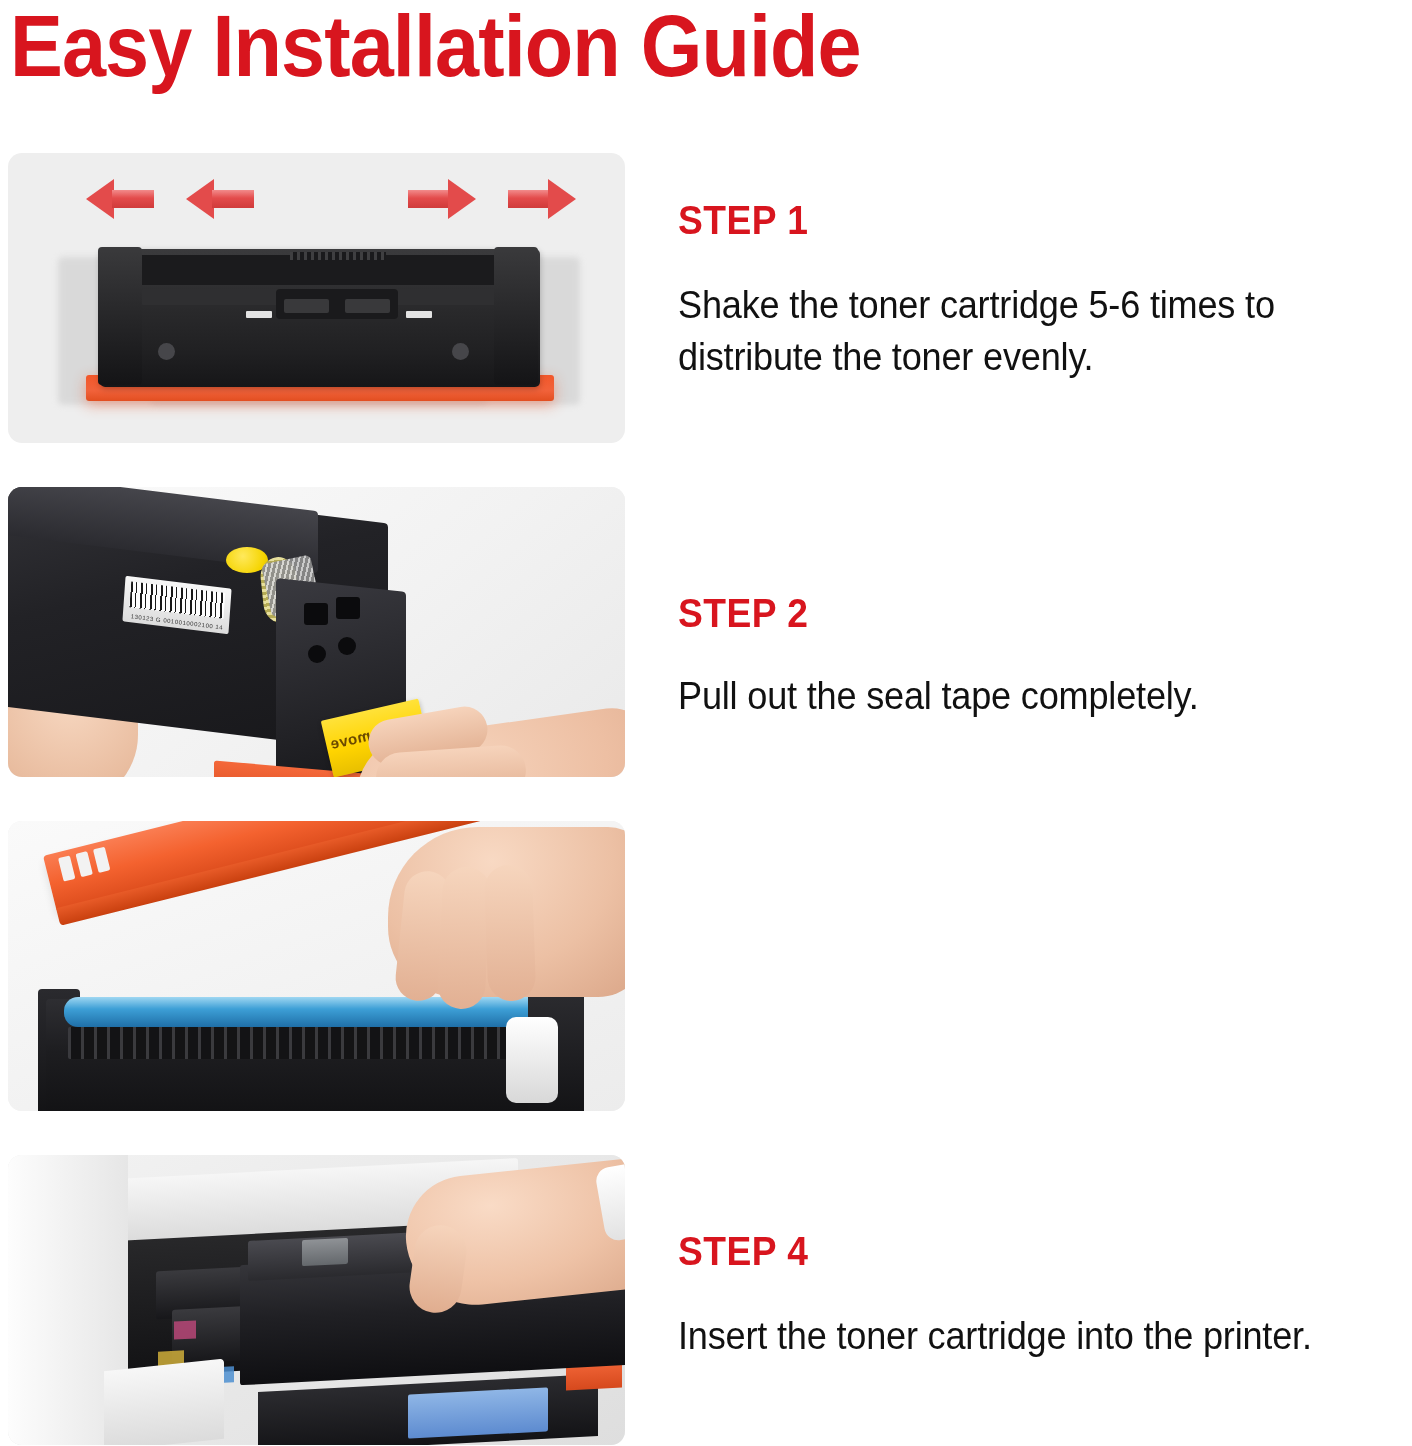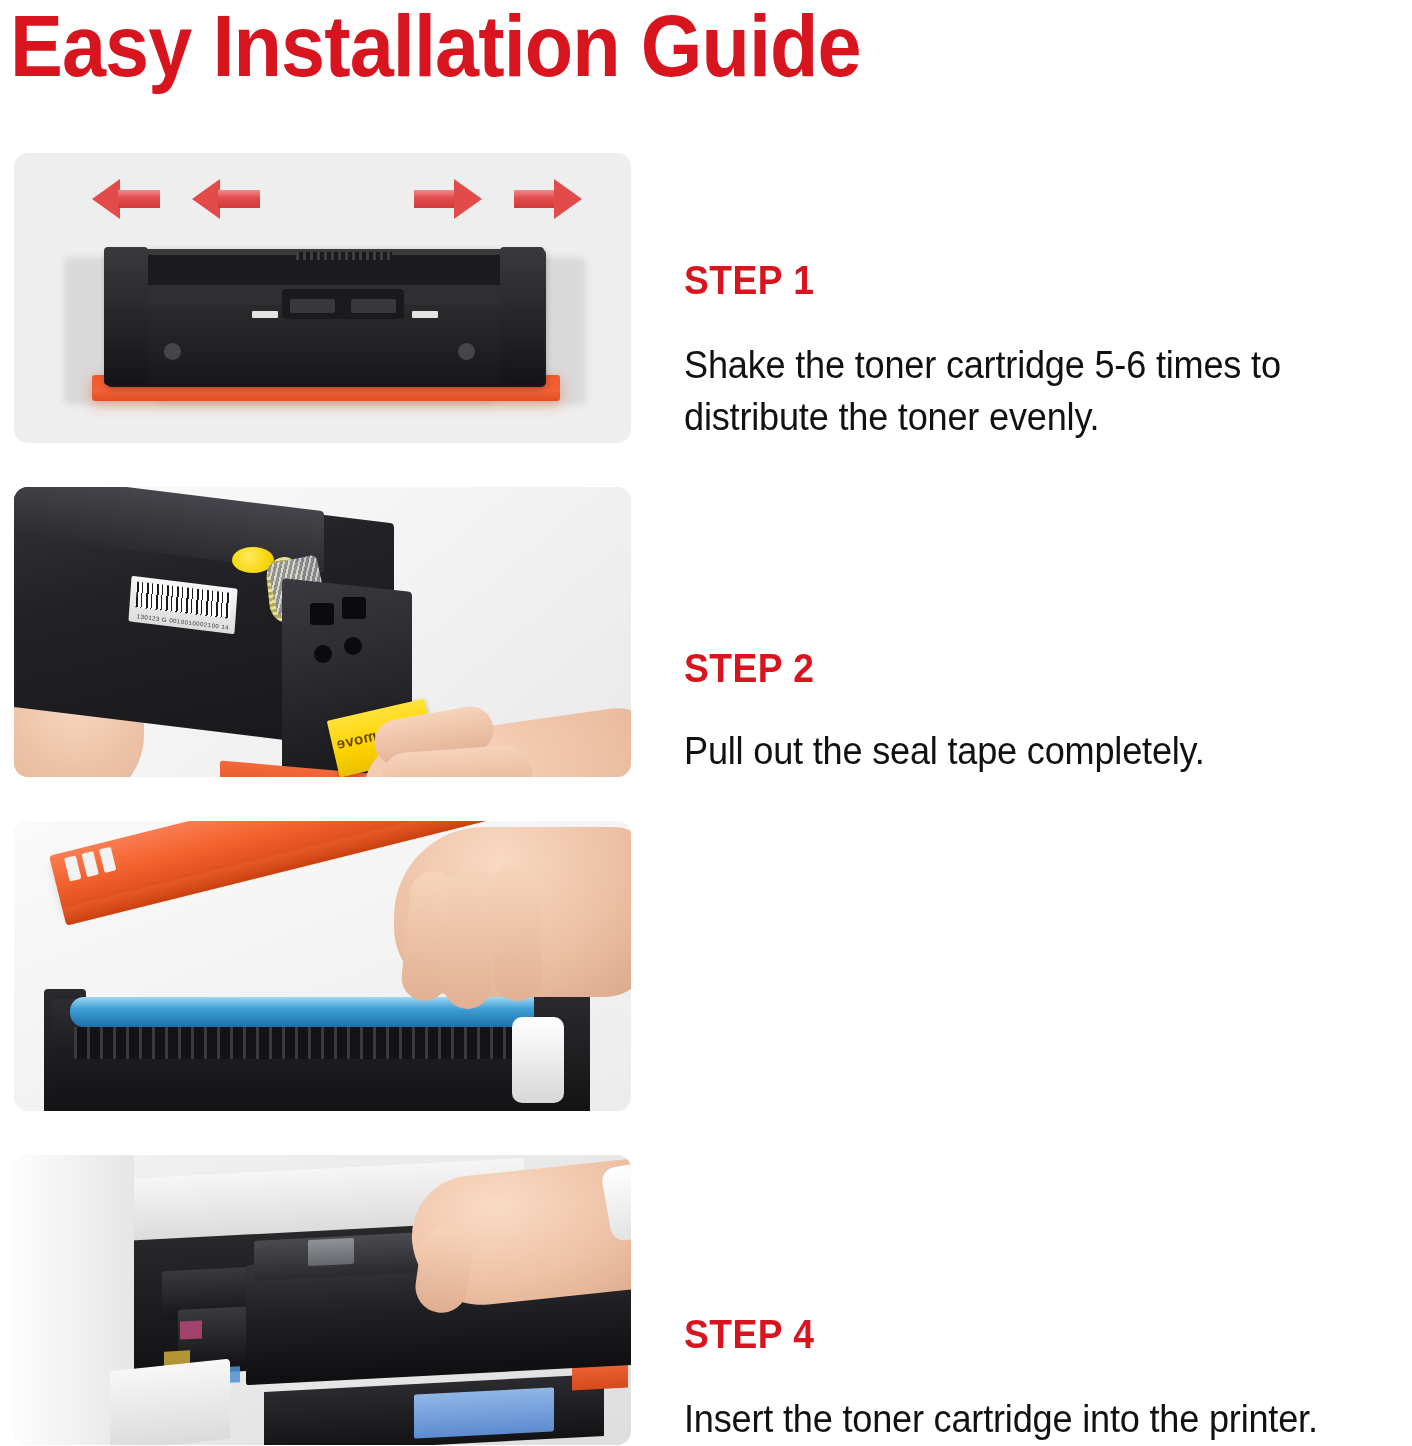--- a/index.html
+++ b/index.html
@@ -36,23 +36,22 @@
   
   .steps {
     position: absolute;
     left: 0;
     top: 153px;
     width: 1412px;
   }
   .step-row {
     position: relative;
     display: flex;
-    align-items: flex-end;
+    align-items: flex-start;
     margin-bottom: 44px;
-    margin-left: 6px;
   }
 
   
   .panel {
     position: relative;
     width: 617px;
     height: 290px;
     margin-left: 8px;
     border-radius: 14px;
     background: #eeeeee;

